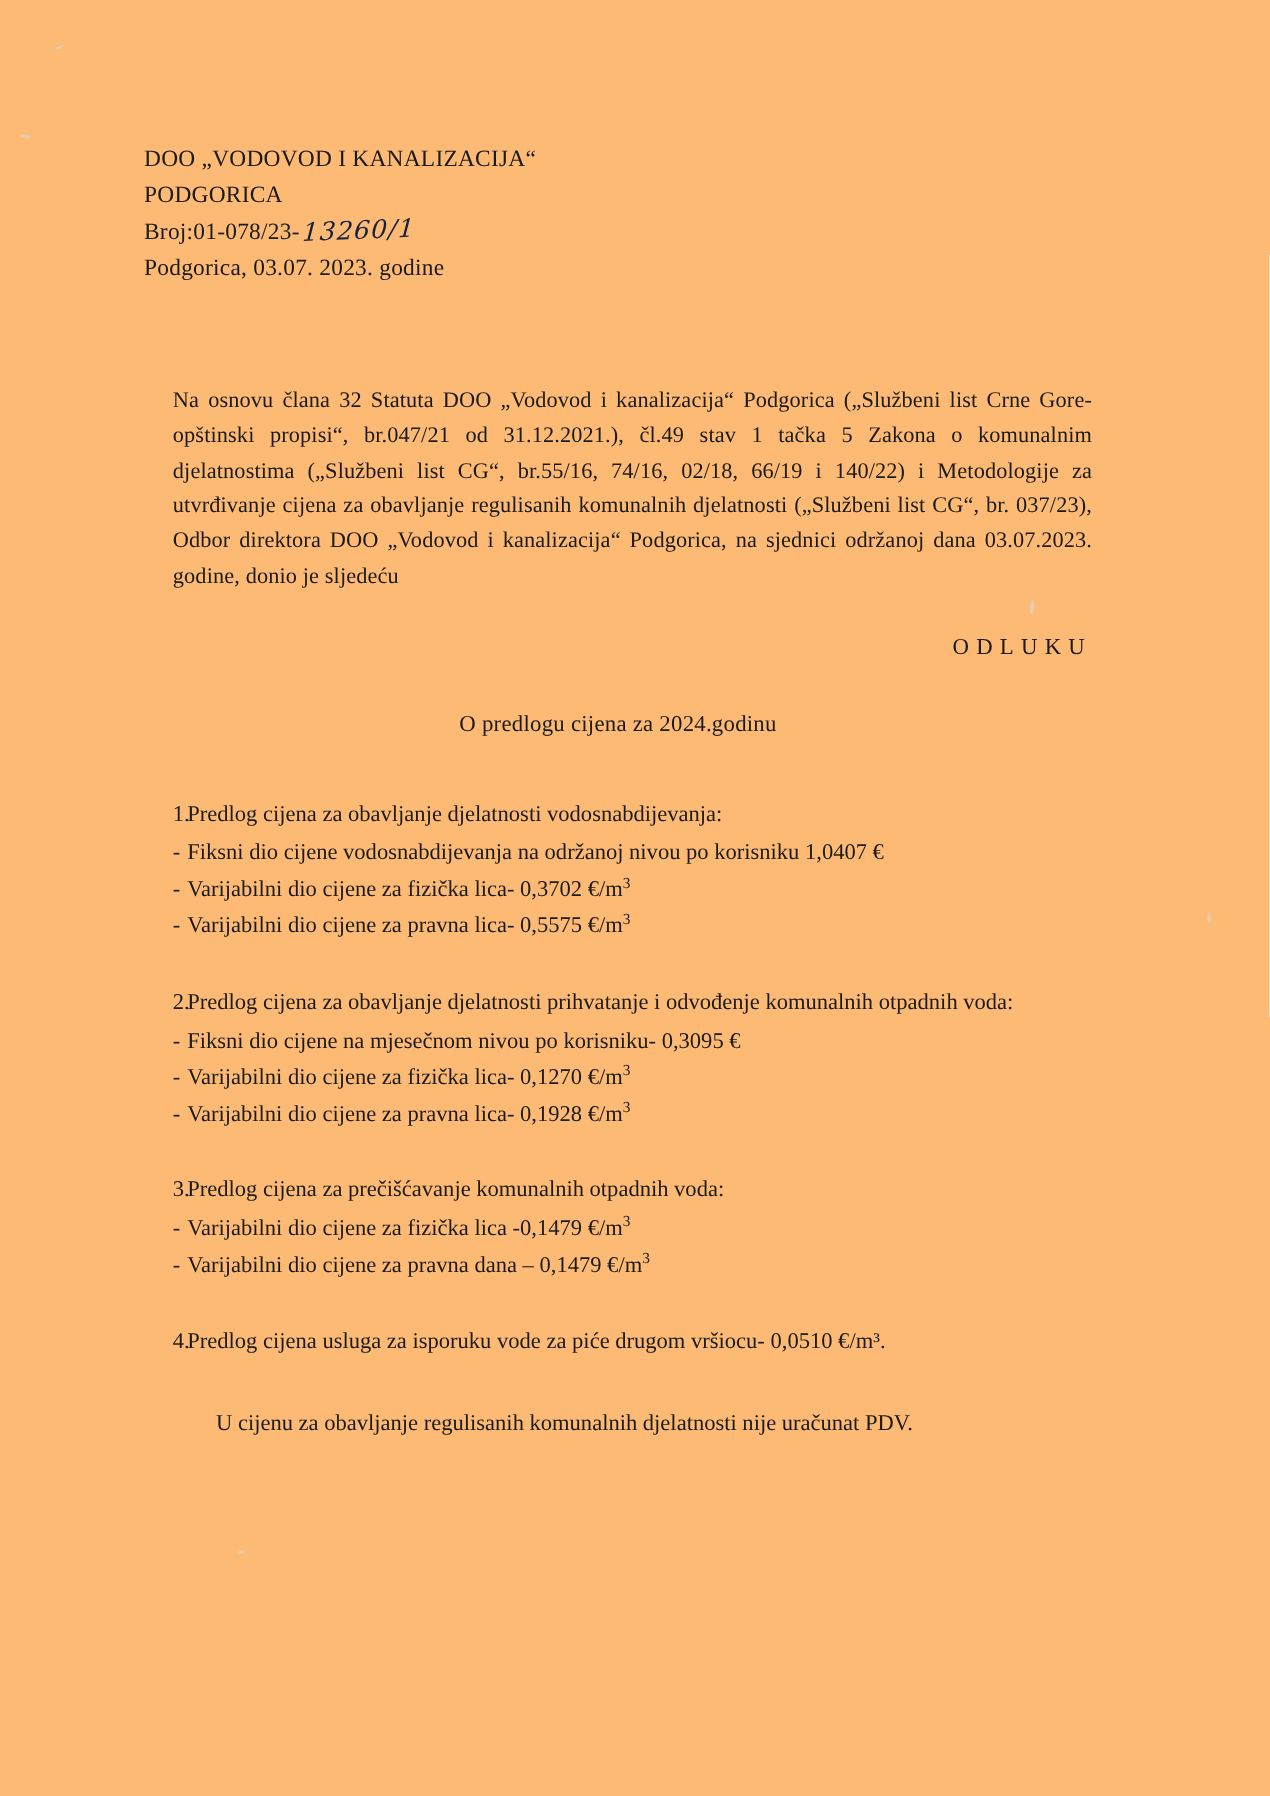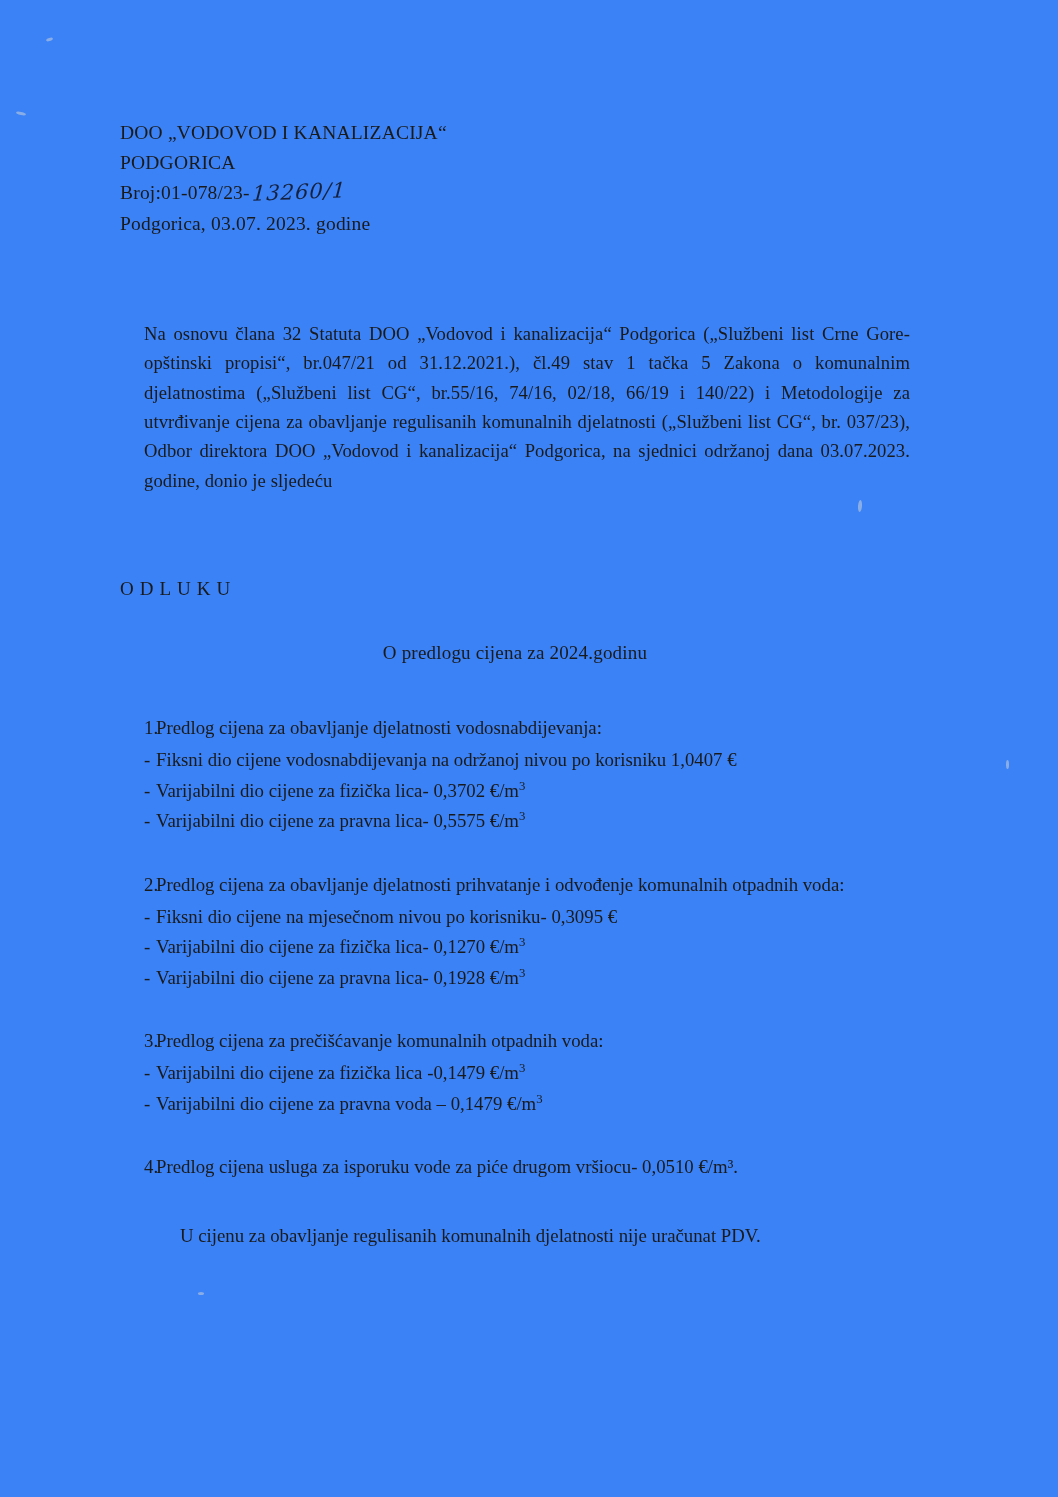--- a/index.html
+++ b/index.html
@@ -9,21 +9,21 @@
   }
   body {
     font-family: "Liberation Serif", serif;
     color: #1a1a1a;
   }
   .page {
     position: relative;
     width: 1058px;
     height: 1497px;
     margin: 0 auto;
-    background: #3b82f6;
+    background: #fdba74;
     overflow: hidden;
   }
   .scan-noise {
     position: absolute;
     pointer-events: none;
     background: #d8d8d8;
     opacity: .5;
     border-radius: 50%;
   }
   .n1 { left: 46px;  top: 38px;  width: 7px;  height: 3px; transform: rotate(-18deg); }
@@ -62,22 +62,22 @@
     margin-top: 80px;
     font-size: 18.6px;
     line-height: 1.58;
     text-align: justify;
     text-justify: inter-word;
     letter-spacing: .1px;
     margin-left: 24px;
   }
 
   .decision-title {
-    margin-top: 83px;
-    text-align: left;
+    margin-top: 34px;
+    text-align: right;
     font-size: 19px;
     letter-spacing: 6px;
   }
   .decision-sub {
     margin-top: 42px;
     text-align: center;
     font-size: 19px;
     letter-spacing: .2px;
   }
 
@@ -209,21 +209,21 @@
           <div class="sec-num">3.</div>
           <div class="sec-text">Predlog cijena za prečišćavanje komunalnih otpadnih voda:</div>
         </div>
         <ul class="bullets">
           <li>
             <span class="dash">-</span>
             <span class="btxt"><span>Varijabilni dio cijene za fizička lica -0,1479 €/m</span><sup>3</sup></span>
           </li>
           <li>
             <span class="dash">-</span>
-            <span class="btxt"><span>Varijabilni dio cijene za pravna voda – 0,1479 €/m</span><sup>3</sup></span>
+            <span class="btxt"><span>Varijabilni dio cijene za pravna dana – 0,1479 €/m</span><sup>3</sup></span>
           </li>
         </ul>
       </div>
 
       <div class="section">
         <div class="sec-head">
           <div class="sec-num">4.</div>
           <div class="sec-text">Predlog cijena usluga za isporuku vode za piće drugom vršiocu- 0,0510 €/m³.</div>
         </div>
       </div>

